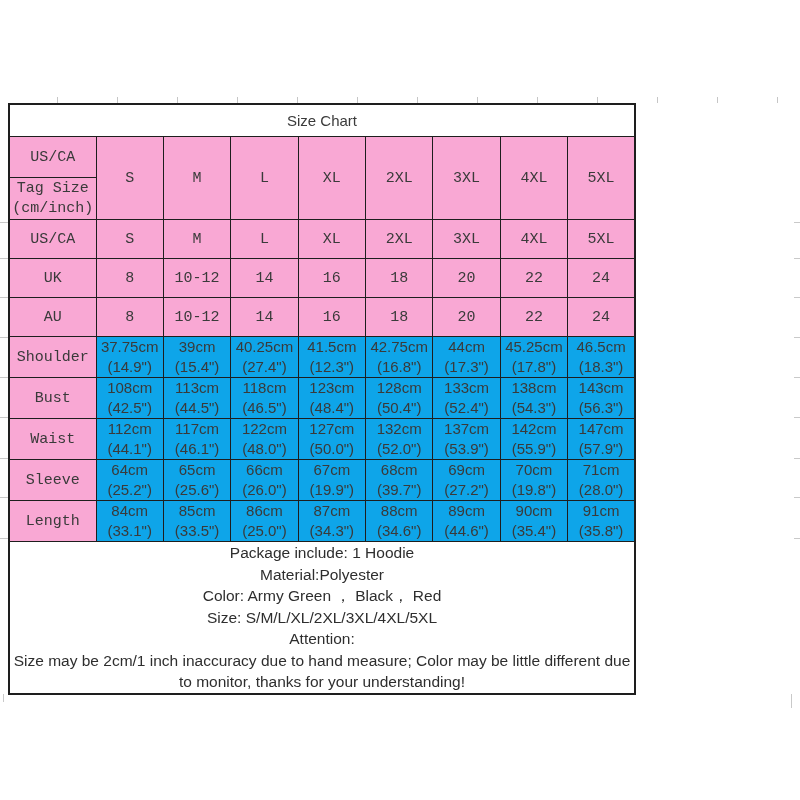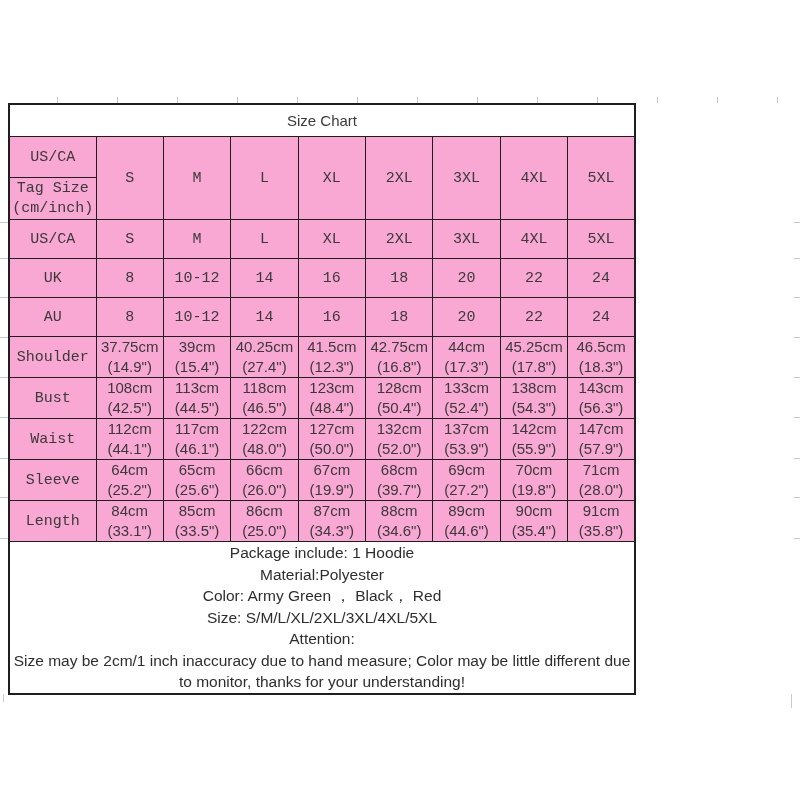--- a/index.html
+++ b/index.html
@@ -24,21 +24,21 @@
   table.size-chart td{
     border:1.5px solid #1e1e1e;
     text-align:center;vertical-align:middle;
     font-size:15px;color:#3a3a3a;
     padding:0;overflow:hidden;
   }
   .title-row td{height:31px;background:#ffffff;}
   .hdr-a td{height:40px;}
   .hdr-b td{height:41px;}
   .sage{background:#f9a8d4;font-family:Liberation Mono, monospace;}
-  .white-cell{background:#f9a8d4;}
+  .white-cell{background:#0ea5e9;}
   .pre{white-space:pre-line;line-height:20px;}
   .row-plain td{height:38px;}
   .row-measure td{height:39px;font-size:15px;}
   .notes-row td{
     height:150px;background:#ffffff;text-align:left;vertical-align:top;
     padding:3px 6px;
   }
   .note-line{font-size:15.5px;line-height:21.5px;color:#2e2e2e;}
 </style>
 </head>

